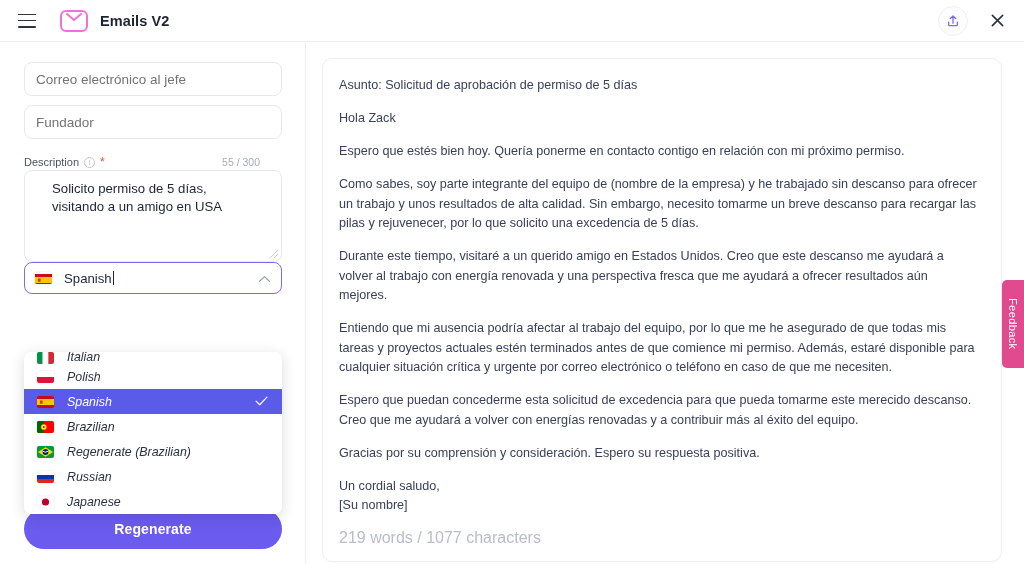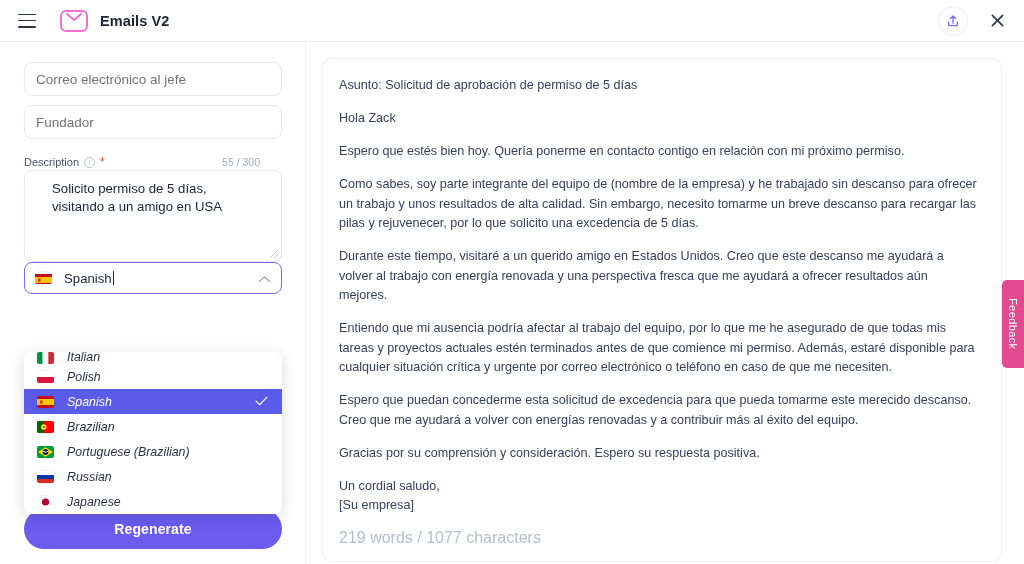--- a/index.html
+++ b/index.html
@@ -371,21 +371,21 @@
 
         <div class="dd-item">
           <span class="flag">
             <svg width="17" height="12" viewBox="0 0 17 12">
               <rect width="17" height="12" fill="#009b3a"></rect>
               <polygon points="8.5,1.2 16,6 8.5,10.8 1,6" fill="#fedf00"></polygon>
               <circle cx="8.5" cy="6" r="2.9" fill="#002776"></circle>
               <path d="M5.8 5.2 Q8.5 7.2 11.2 5.2" stroke="#ffffff" stroke-width=".9" fill="none"></path>
             </svg>
           </span>
-          <span class="dd-label">Portuguese (Brazilian)</span>
+          <span class="dd-label">Regenerate (Brazilian)</span>
         </div>
 
         <div class="dd-item">
           <span class="flag">
             <svg width="17" height="12" viewBox="0 0 17 12">
               <rect width="17" height="4" fill="#ffffff"></rect>
               <rect y="4" width="17" height="4" fill="#0039a6"></rect>
               <rect y="8" width="17" height="4" fill="#d52b1e"></rect>
             </svg>
           </span>
@@ -416,21 +416,21 @@
     <div class="email-card">
       <div class="email-p">Asunto: Solicitud de aprobación de permiso de 5 días</div>
       <div class="email-p">Hola Zack</div>
       <div class="email-p">Espero que estés bien hoy. Quería ponerme en contacto contigo en relación con mi próximo permiso.</div>
       <div class="email-p">Como sabes, soy parte integrante del equipo de (nombre de la empresa) y he trabajado sin descanso para ofrecer un trabajo y unos resultados de alta calidad. Sin embargo, necesito tomarme un breve descanso para recargar las pilas y rejuvenecer, por lo que solicito una excedencia de 5 días.</div>
       <div class="email-p">Durante este tiempo, visitaré a un querido amigo en Estados Unidos. Creo que este descanso me ayudará a volver al trabajo con energía renovada y una perspectiva fresca que me ayudará a ofrecer resultados aún mejores.</div>
       <div class="email-p">Entiendo que mi ausencia podría afectar al trabajo del equipo, por lo que me he asegurado de que todas mis tareas y proyectos actuales estén terminados antes de que comience mi permiso. Además, estaré disponible para cualquier situación crítica y urgente por correo electrónico o teléfono en caso de que me necesiten.</div>
       <div class="email-p">Espero que puedan concederme esta solicitud de excedencia para que pueda tomarme este merecido descanso. Creo que me ayudará a volver con energías renovadas y a contribuir más al éxito del equipo.</div>
       <div class="email-p">Gracias por su comprensión y consideración. Espero su respuesta positiva.</div>
       <div class="email-p tight">Un cordial saludo,</div>
-      <div class="email-p">[Su empresa]</div>
+      <div class="email-p">[Su nombre]</div>
       <div class="word-count">219 words / 1077 characters</div>
     </div>
 
   </div>
 
   <div class="feedback-tab">
     <span>Feedback</span>
   </div>
 
 </div>

